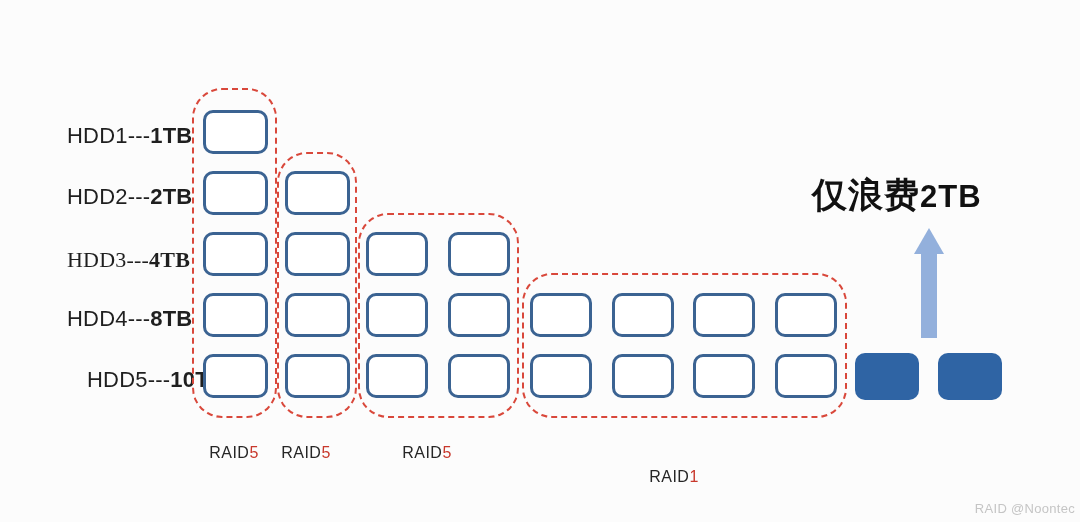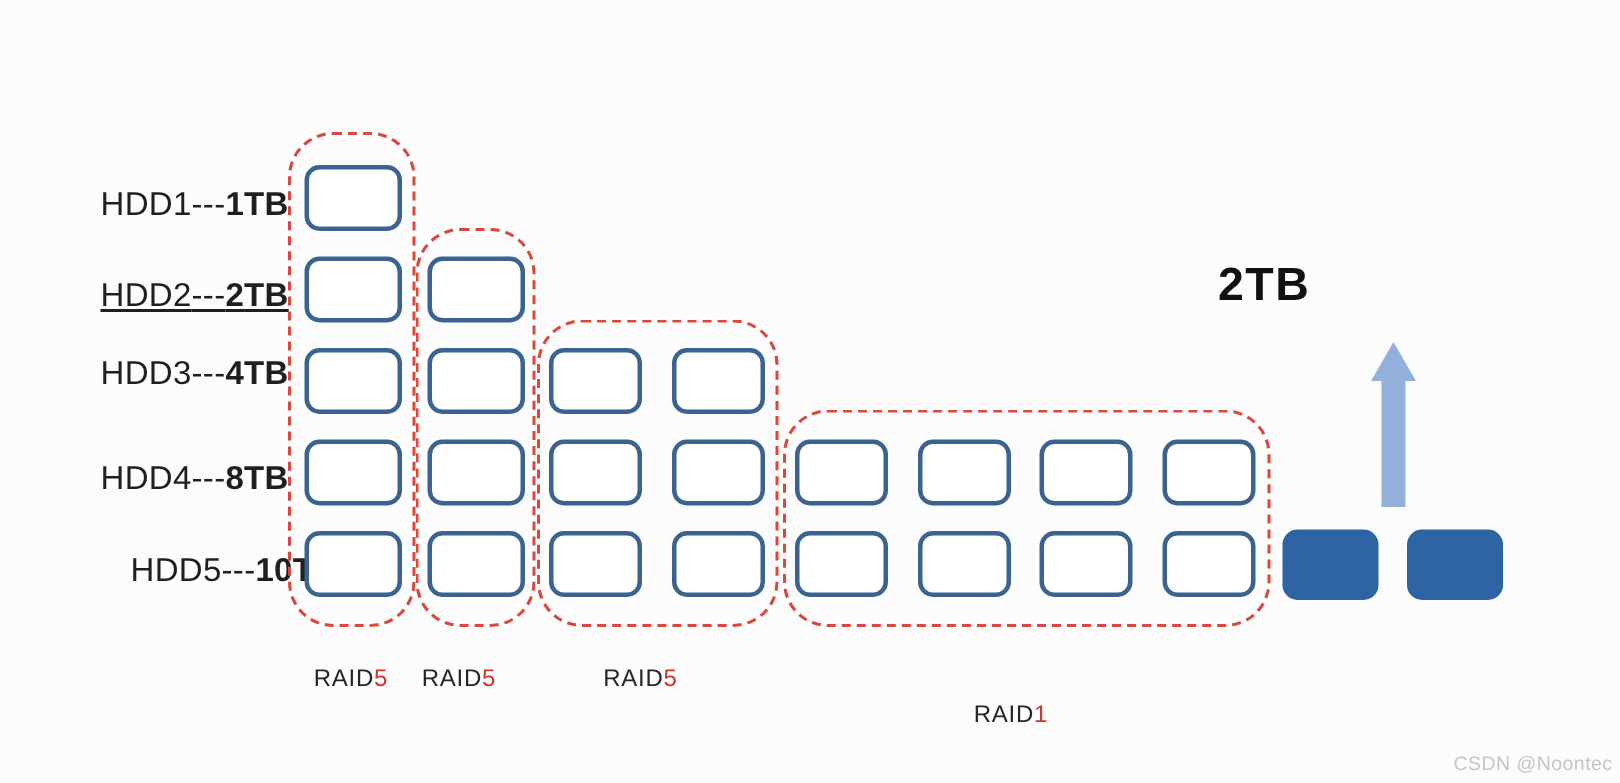--- a/index.html
+++ b/index.html
@@ -100,22 +100,22 @@
     color: var(--watermark);
     letter-spacing: 0.3px;
   }
 </style>
 </head>
 <body>
 
 <div class="canvas">
   <div id="hdd-labels">
       <div class="hdd-label" style="top: 123px;"><span>HDD1</span><span>---</span><span class="size">1</span><span class="size">TB</span></div>
-      <div class="hdd-label" style="top: 184px; text-decoration: underline;"><span>HDD2</span><span>---</span><span class="size">2</span><span class="size">TB</span></div>
-      <div class="hdd-label" style="top: 236px;"><span>HDD3</span><span>---</span><span class="size">4</span><span class="size">TB</span></div>
+      <div class="hdd-label" style="top: 184px;"><span>HDD2</span><span>---</span><span class="size">2</span><span class="size">TB</span></div>
+      <div class="hdd-label" style="top: 247px; font-family: Liberation Serif, serif;"><span>HDD3</span><span>---</span><span class="size">4</span><span class="size">TB</span></div>
       <div class="hdd-label" style="top: 306px;"><span>HDD4</span><span>---</span><span class="size">8</span><span class="size">TB</span></div>
       <div class="hdd-label" style="top: 367px; margin-left: 20px;"><span>HDD5</span><span>---</span><span class="size">10</span><span class="size">TB</span></div>
     </div>
   <div id="groups">
       <div class="raid-group" style="left: 192px; top: 88px; width: 85px; height: 330px;"></div>
       <div class="disk-box" style="left: 203px; top: 110px; width: 65px; height: 44px;"></div>
       <div class="disk-box" style="left: 203px; top: 171px; width: 65px; height: 44px;"></div>
       <div class="disk-box" style="left: 203px; top: 232px; width: 65px; height: 44px;"></div>
       <div class="disk-box" style="left: 203px; top: 293px; width: 65px; height: 44px;"></div>
       <div class="disk-box" style="left: 203px; top: 354px; width: 65px; height: 44px;"></div>
@@ -147,17 +147,18 @@
     </div>
   <div id="solids">
       <div class="solid-box" style="left: 855px; top: 353px; width: 64px; height: 47px;"></div>
       <div class="solid-box" style="left: 938px; top: 353px; width: 64px; height: 47px;"></div>
     </div>
 
   <div class="arrow-head"></div>
   <div class="arrow-shaft"></div>
 
   <div class="wasted">
+    <span class="cn">仅浪费</span>
       <span class="big">2TB</span>
   </div>
 
-  <div class="watermark">CSDN @Noontec</div>
+  <div class="watermark">RAID @Noontec</div>
 </div>
 
 </body></html>

